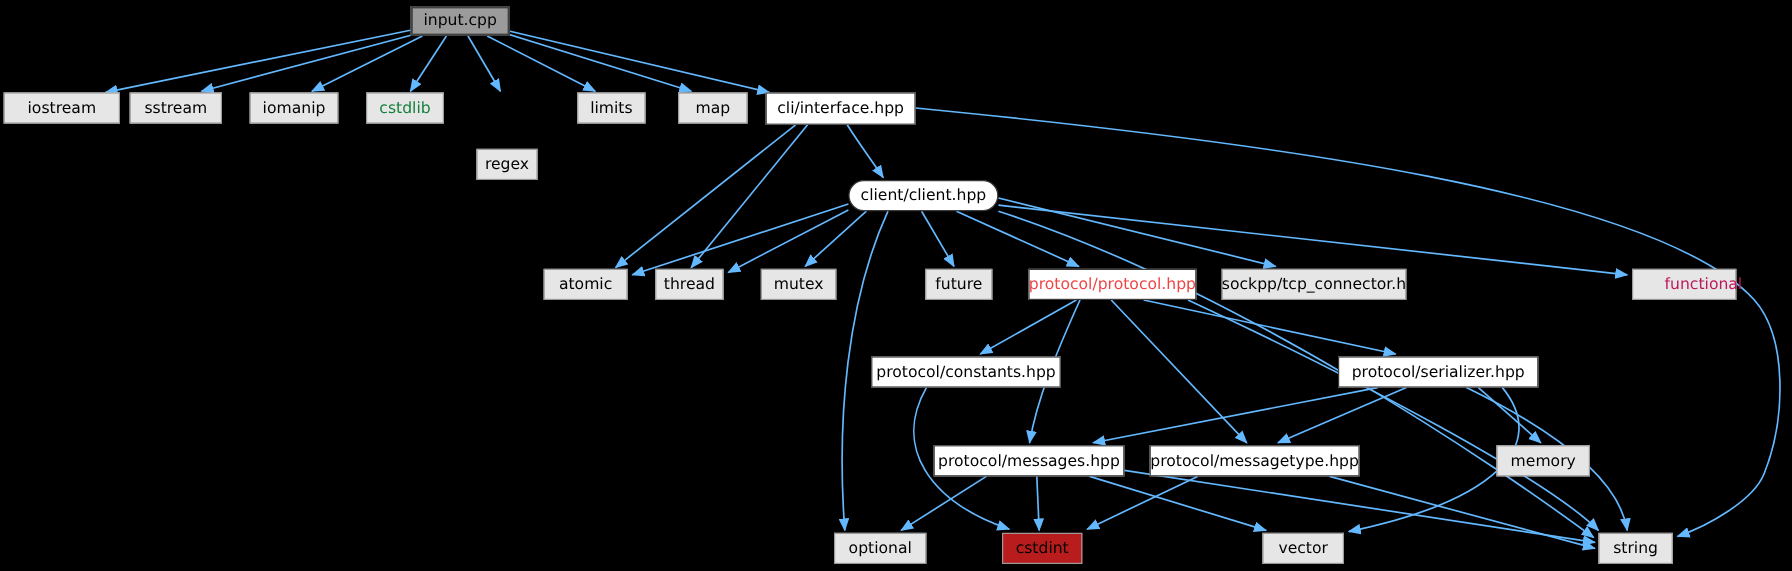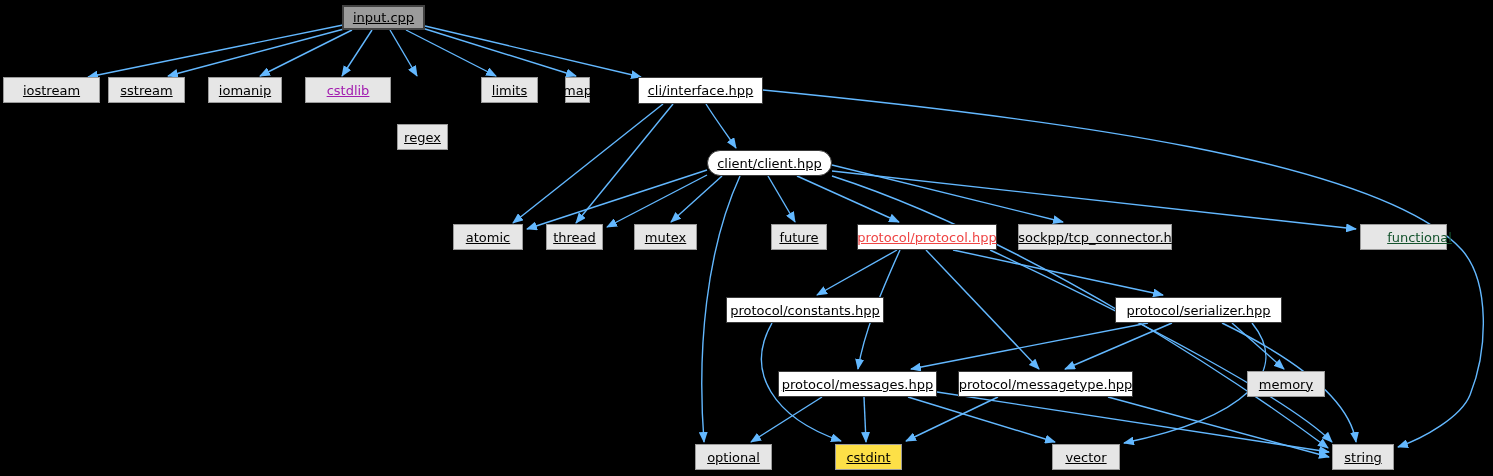--- a/index.html
+++ b/index.html
@@ -1,21 +1,21 @@
 <!DOCTYPE html>
 <html><head>
 <meta charset="utf-8">
 <style>
   html,body{margin:0;padding:0;background:#000;}
   #stage{position:relative;width:1493px;height:476px;background:#000;overflow:hidden;
          font-family:"DejaVu Sans","Liberation Sans",sans-serif;}
   #edge-layer{position:absolute;left:0;top:0;width:1493px;height:476px;}
   .node{position:absolute;display:flex;align-items:center;justify-content:center;
         font-size:13px;line-height:1;white-space:nowrap;box-sizing:border-box;
-        color:#000;text-decoration:underline;}
+        color:#000;}
   .node.root{border:2px solid #424242;}
   .node.internal{border:1.5px solid #3a3a3a;}
   .node.system{border:1.4px solid #9b9b9b;}
 </style>
 </head>
 <body>
 
 <div id="stage">
   <svg id="edge-layer" width="1493" height="476" viewBox="0 0 1493 476" xmlns="http://www.w3.org/2000/svg">
       <defs>
@@ -60,35 +60,35 @@
       <path d="M908,397 L1055,442" fill="none" stroke="#63b8ff" stroke-width="1.4" marker-end="url(#arrow)"></path>
       <path d="M937,392 L1329,452" fill="none" stroke="#63b8ff" stroke-width="1.4" marker-end="url(#arrow)"></path>
       <path d="M998,397 L906,441" fill="none" stroke="#63b8ff" stroke-width="1.4" marker-end="url(#arrow)"></path>
       <path d="M1108,397 L1329,457" fill="none" stroke="#63b8ff" stroke-width="1.4" marker-end="url(#arrow)"></path>
     </svg>
 
 <div class="node root" style="left: 342px; top: 5px; width: 83px; height: 25px; background: rgb(155, 155, 155); border-color: rgb(66, 66, 66); color: rgb(0, 0, 0);">input.cpp</div>
     <div class="node system" style="left: 3px; top: 77px; width: 97px; height: 26px; background: rgb(230, 230, 230); border-color: rgb(155, 155, 155); color: rgb(0, 0, 0);">iostream</div>
     <div class="node system" style="left: 108px; top: 77px; width: 77px; height: 26px; background: rgb(230, 230, 230); border-color: rgb(155, 155, 155); color: rgb(0, 0, 0);">sstream</div>
     <div class="node system" style="left: 208px; top: 77px; width: 74px; height: 26px; background: rgb(230, 230, 230); border-color: rgb(155, 155, 155); color: rgb(0, 0, 0);">iomanip</div>
-    <div class="node system" style="left: 305px; top: 77px; width: 86px; height: 26px; background: rgb(230, 230, 230); border-color: rgb(155, 155, 155); color: #a21caf;">cstdlib</div>
+    <div class="node system" style="left: 305px; top: 77px; width: 65px; height: 26px; background: rgb(230, 230, 230); border-color: rgb(155, 155, 155); color: #15803d;">cstdlib</div>
     <div class="node system" style="left: 397px; top: 77px; width: 51px; height: 26px; background: rgb(230, 230, 230); border-color: rgb(155, 155, 155); color: rgb(0, 0, 0); margin-top: 47px;">regex</div>
     <div class="node system" style="left: 481px; top: 77px; width: 57px; height: 26px; background: rgb(230, 230, 230); border-color: rgb(155, 155, 155); color: rgb(0, 0, 0);">limits</div>
-    <div class="node system" style="left: 565px; top: 77px; width: 25px; height: 26px; background: rgb(230, 230, 230); border-color: rgb(155, 155, 155); color: rgb(0, 0, 0);">map</div>
+    <div class="node system" style="left: 565px; top: 77px; width: 58px; height: 26px; background: rgb(230, 230, 230); border-color: rgb(155, 155, 155); color: rgb(0, 0, 0);">map</div>
     <div class="node internal" style="left: 638px; top: 77px; width: 125px; height: 27px; background: rgb(255, 255, 255); border-color: rgb(58, 58, 58); color: rgb(0, 0, 0);">cli/interface.hpp</div>
     <div class="node internal" style="left: 707px; top: 150px; width: 125px; height: 26px; background: rgb(255, 255, 255); border-color: rgb(58, 58, 58); color: rgb(0, 0, 0); border-radius: 13px;">client/client.hpp</div>
     <div class="node system" style="left: 453px; top: 224px; width: 70px; height: 26px; background: rgb(230, 230, 230); border-color: rgb(155, 155, 155); color: rgb(0, 0, 0);">atomic</div>
     <div class="node system" style="left: 546px; top: 224px; width: 57px; height: 26px; background: rgb(230, 230, 230); border-color: rgb(155, 155, 155); color: rgb(0, 0, 0);">thread</div>
     <div class="node system" style="left: 634px; top: 224px; width: 63px; height: 26px; background: rgb(230, 230, 230); border-color: rgb(155, 155, 155); color: rgb(0, 0, 0);">mutex</div>
     <div class="node system" style="left: 771px; top: 224px; width: 56px; height: 26px; background: rgb(230, 230, 230); border-color: rgb(155, 155, 155); color: rgb(0, 0, 0);">future</div>
     <div class="node internal" style="left: 857px; top: 224px; width: 140px; height: 26px; background: rgb(255, 255, 255); border-color: rgb(58, 58, 58); color: #ef4444;">protocol/protocol.hpp</div>
     <div class="node system" style="left: 1018px; top: 224px; width: 154px; height: 26px; background: rgb(230, 230, 230); border-color: rgb(155, 155, 155); color: rgb(0, 0, 0);">sockpp/tcp_connector.h</div>
-    <div class="node system" style="left: 1360px; top: 224px; width: 87px; height: 26px; background: rgb(230, 230, 230); border-color: rgb(155, 155, 155); color: #14532d; padding-left: 32px;">functional</div>
+    <div class="node system" style="left: 1360px; top: 224px; width: 87px; height: 26px; background: rgb(230, 230, 230); border-color: rgb(155, 155, 155); color: #be185d; padding-left: 32px;">functional</div>
     <div class="node internal" style="left: 726px; top: 297px; width: 158px; height: 26px; background: rgb(255, 255, 255); border-color: rgb(58, 58, 58); color: rgb(0, 0, 0);">protocol/constants.hpp</div>
     <div class="node internal" style="left: 1115px; top: 297px; width: 167px; height: 26px; background: rgb(255, 255, 255); border-color: rgb(58, 58, 58); color: rgb(0, 0, 0);">protocol/serializer.hpp</div>
     <div class="node internal" style="left: 778px; top: 371px; width: 159px; height: 26px; background: rgb(255, 255, 255); border-color: rgb(58, 58, 58); color: rgb(0, 0, 0);">protocol/messages.hpp</div>
     <div class="node internal" style="left: 958px; top: 371px; width: 175px; height: 26px; background: rgb(255, 255, 255); border-color: rgb(58, 58, 58); color: rgb(0, 0, 0);">protocol/messagetype.hpp</div>
     <div class="node system" style="left: 1247px; top: 371px; width: 78px; height: 26px; background: rgb(230, 230, 230); border-color: rgb(155, 155, 155); color: rgb(0, 0, 0);">memory</div>
     <div class="node system" style="left: 695px; top: 444px; width: 77px; height: 26px; background: rgb(230, 230, 230); border-color: rgb(155, 155, 155); color: #000000;">optional</div>
-    <div class="node system" style="left: 835px; top: 444px; width: 67px; height: 26px; background: #fde047; border-color: rgb(155, 155, 155); color: rgb(0, 0, 0);">cstdint</div>
+    <div class="node system" style="left: 835px; top: 444px; width: 67px; height: 26px; background: #b91c1c; border-color: rgb(155, 155, 155); color: rgb(0, 0, 0);">cstdint</div>
     <div class="node system" style="left: 1052px; top: 444px; width: 68px; height: 26px; background: rgb(230, 230, 230); border-color: rgb(155, 155, 155); color: rgb(0, 0, 0);">vector</div>
     <div class="node system" style="left: 1332px; top: 444px; width: 62px; height: 26px; background: rgb(230, 230, 230); border-color: rgb(155, 155, 155); color: rgb(0, 0, 0);">string</div>
   </div>
 
 </body></html>

